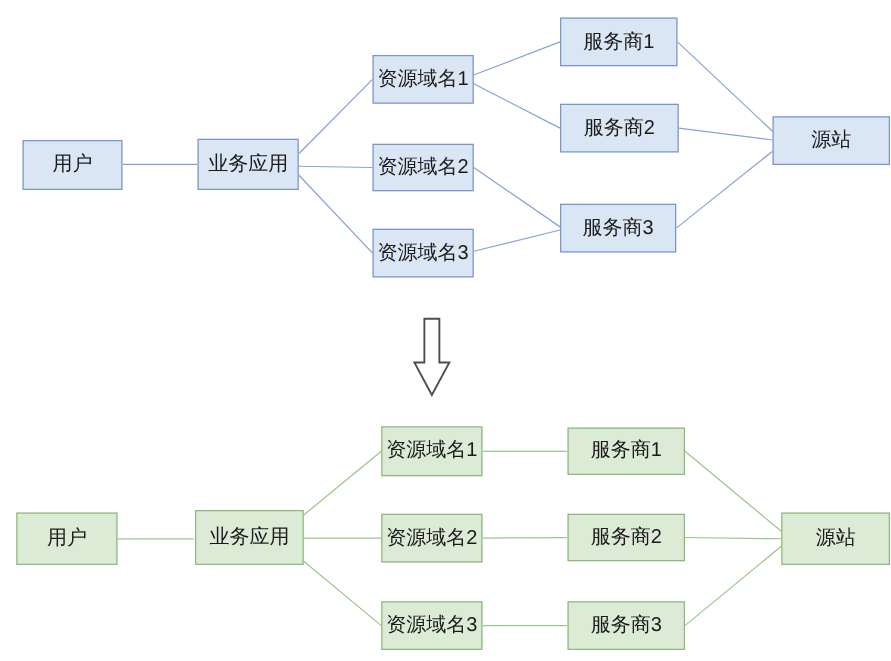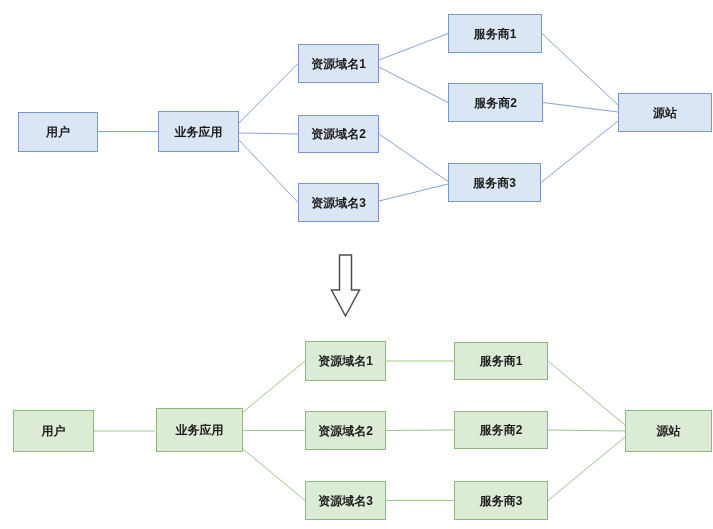--- a/index.html
+++ b/index.html
@@ -37,26 +37,25 @@
     stroke: var(--arrow-stroke, #4d4d4d);
     stroke-width: 1.5;
     stroke-linejoin: miter;
   }
   .node {
     position: absolute;
     box-sizing: border-box;
     display: flex;
     align-items: center;
     justify-content: center;
-    font-size: 12px;
+    font-size: 16px;
     line-height: 1;
     color: var(--text, #1a1a1a);
     border: 1px solid;
     white-space: nowrap;
-    font-weight: bold;
   }
   .node.blue {
     background: var(--blue-node-fill, #dbe6f5);
     border-color: var(--blue-node-border, #7b97c9);
   }
   .node.green {
     background: var(--green-node-fill, #dcebd5);
     border-color: var(--green-node-border, #8db97e);
   }
 </style>

